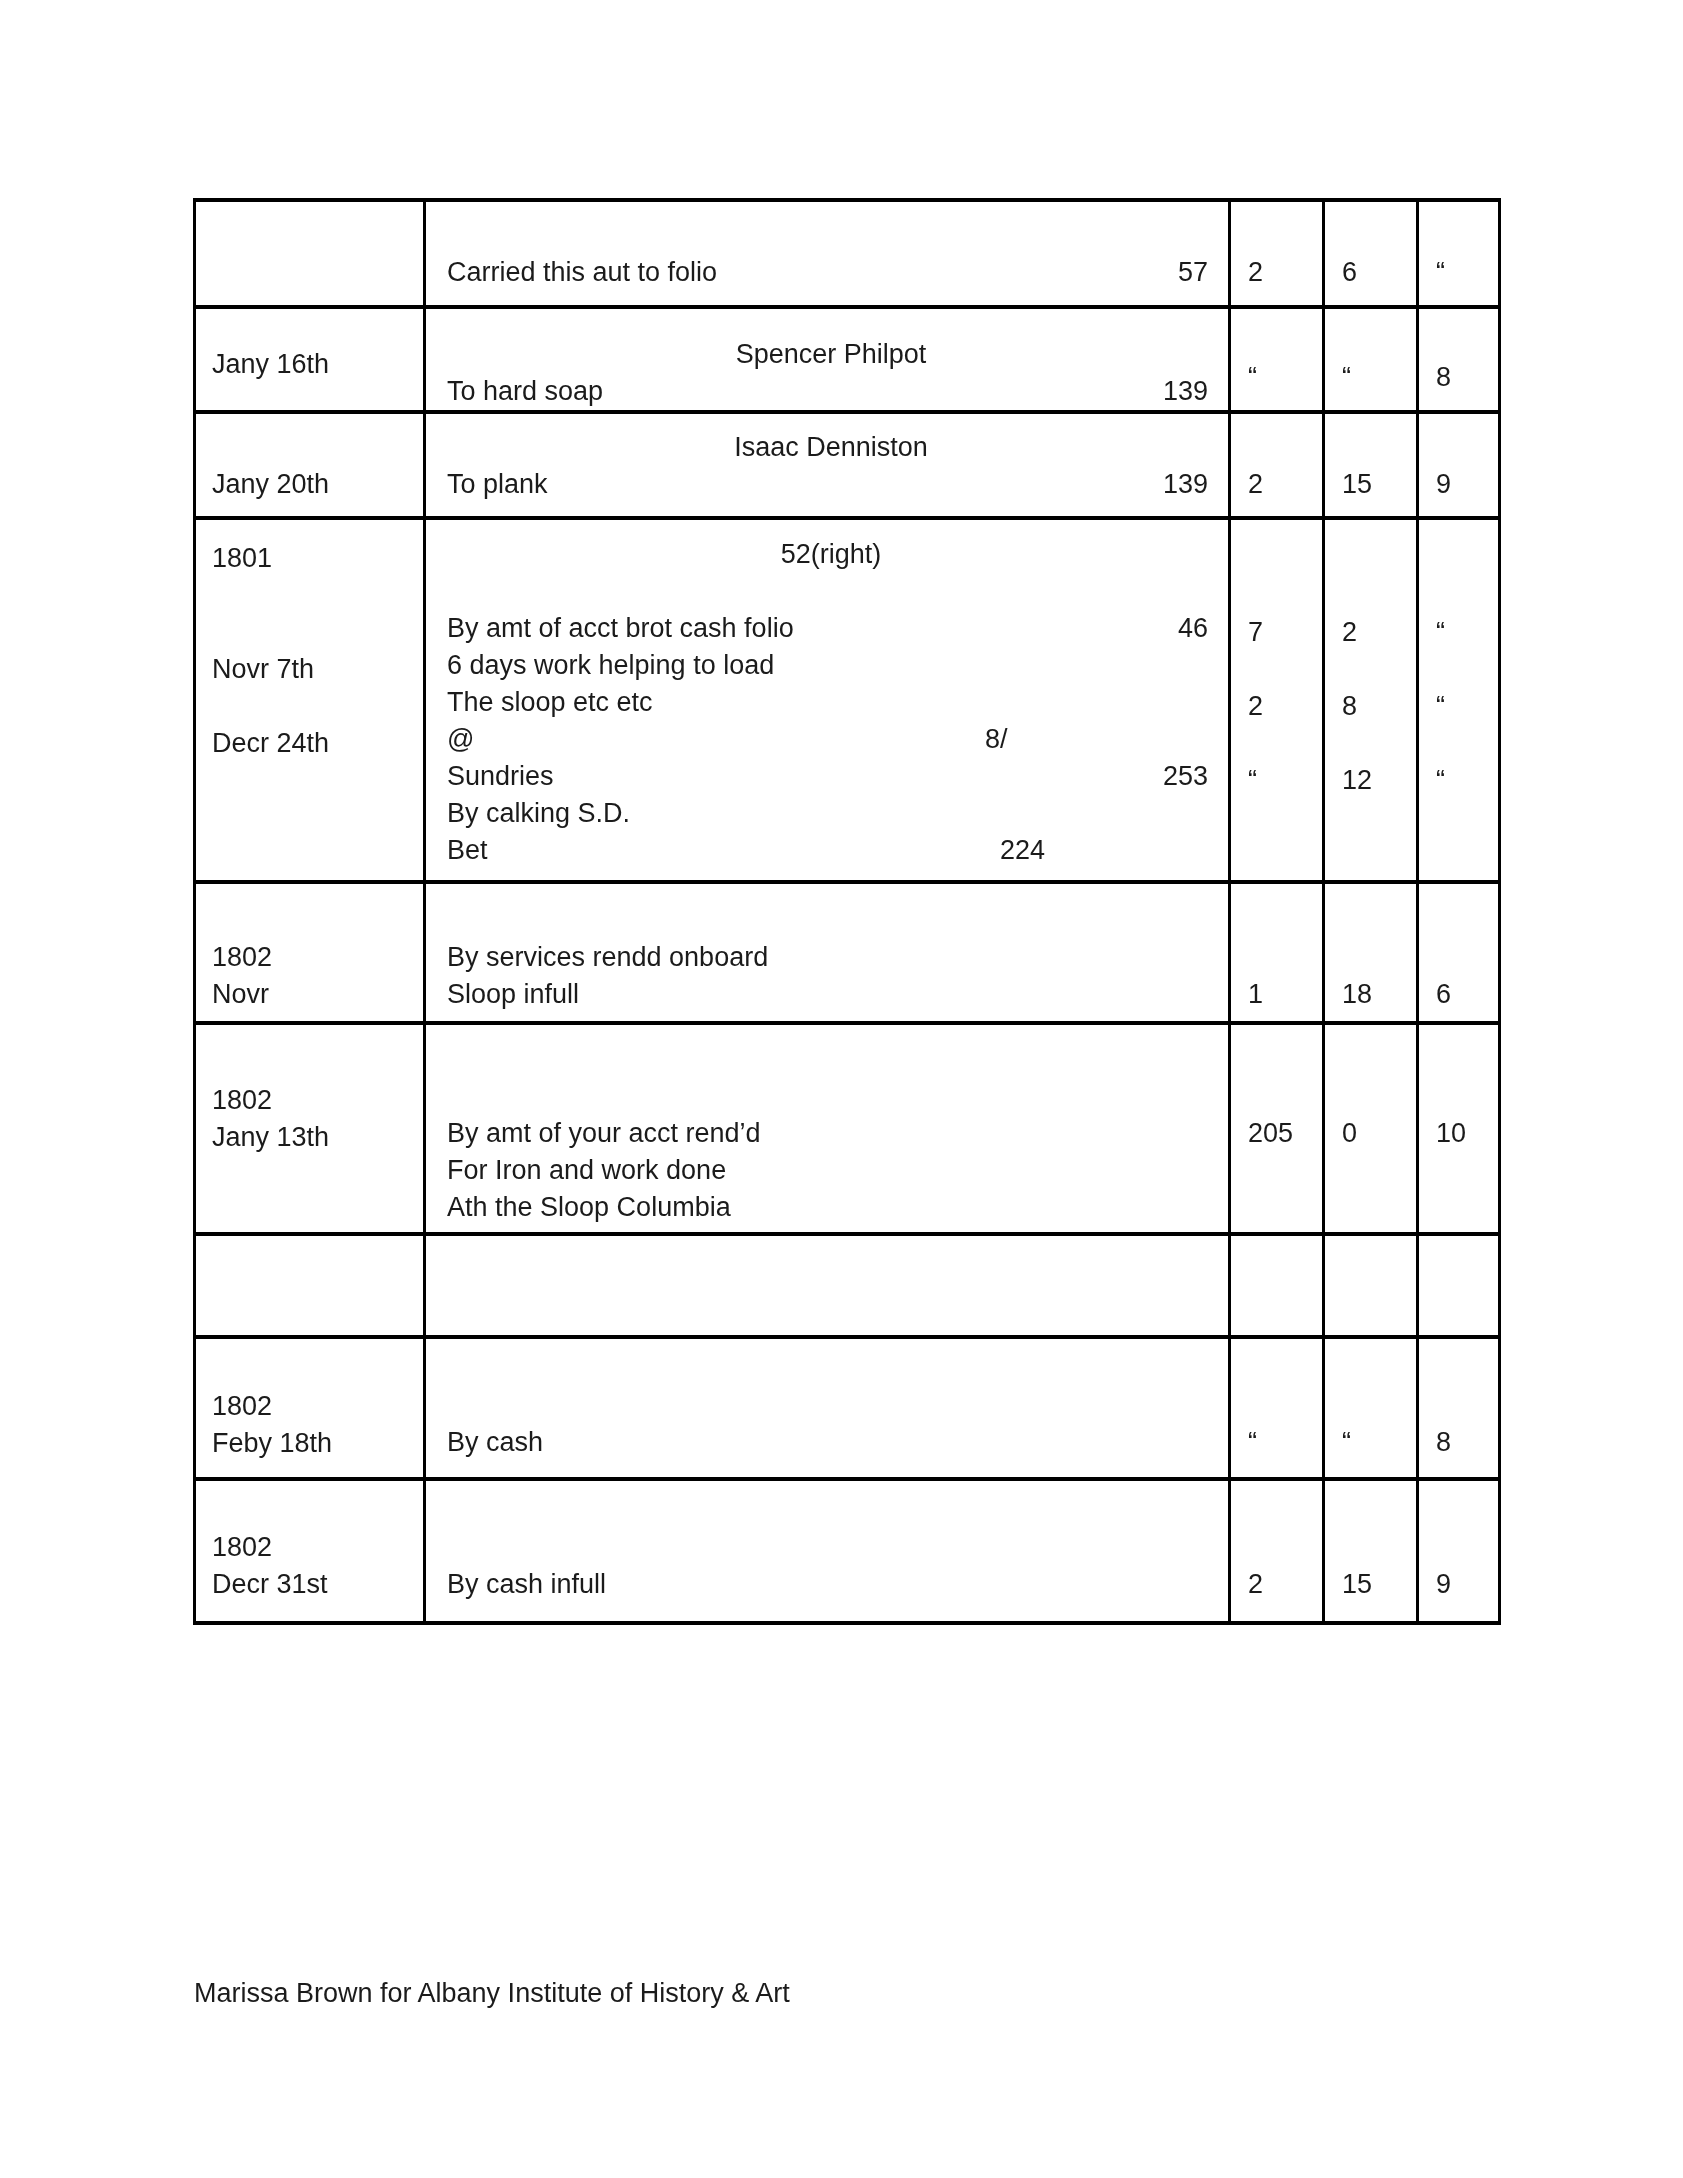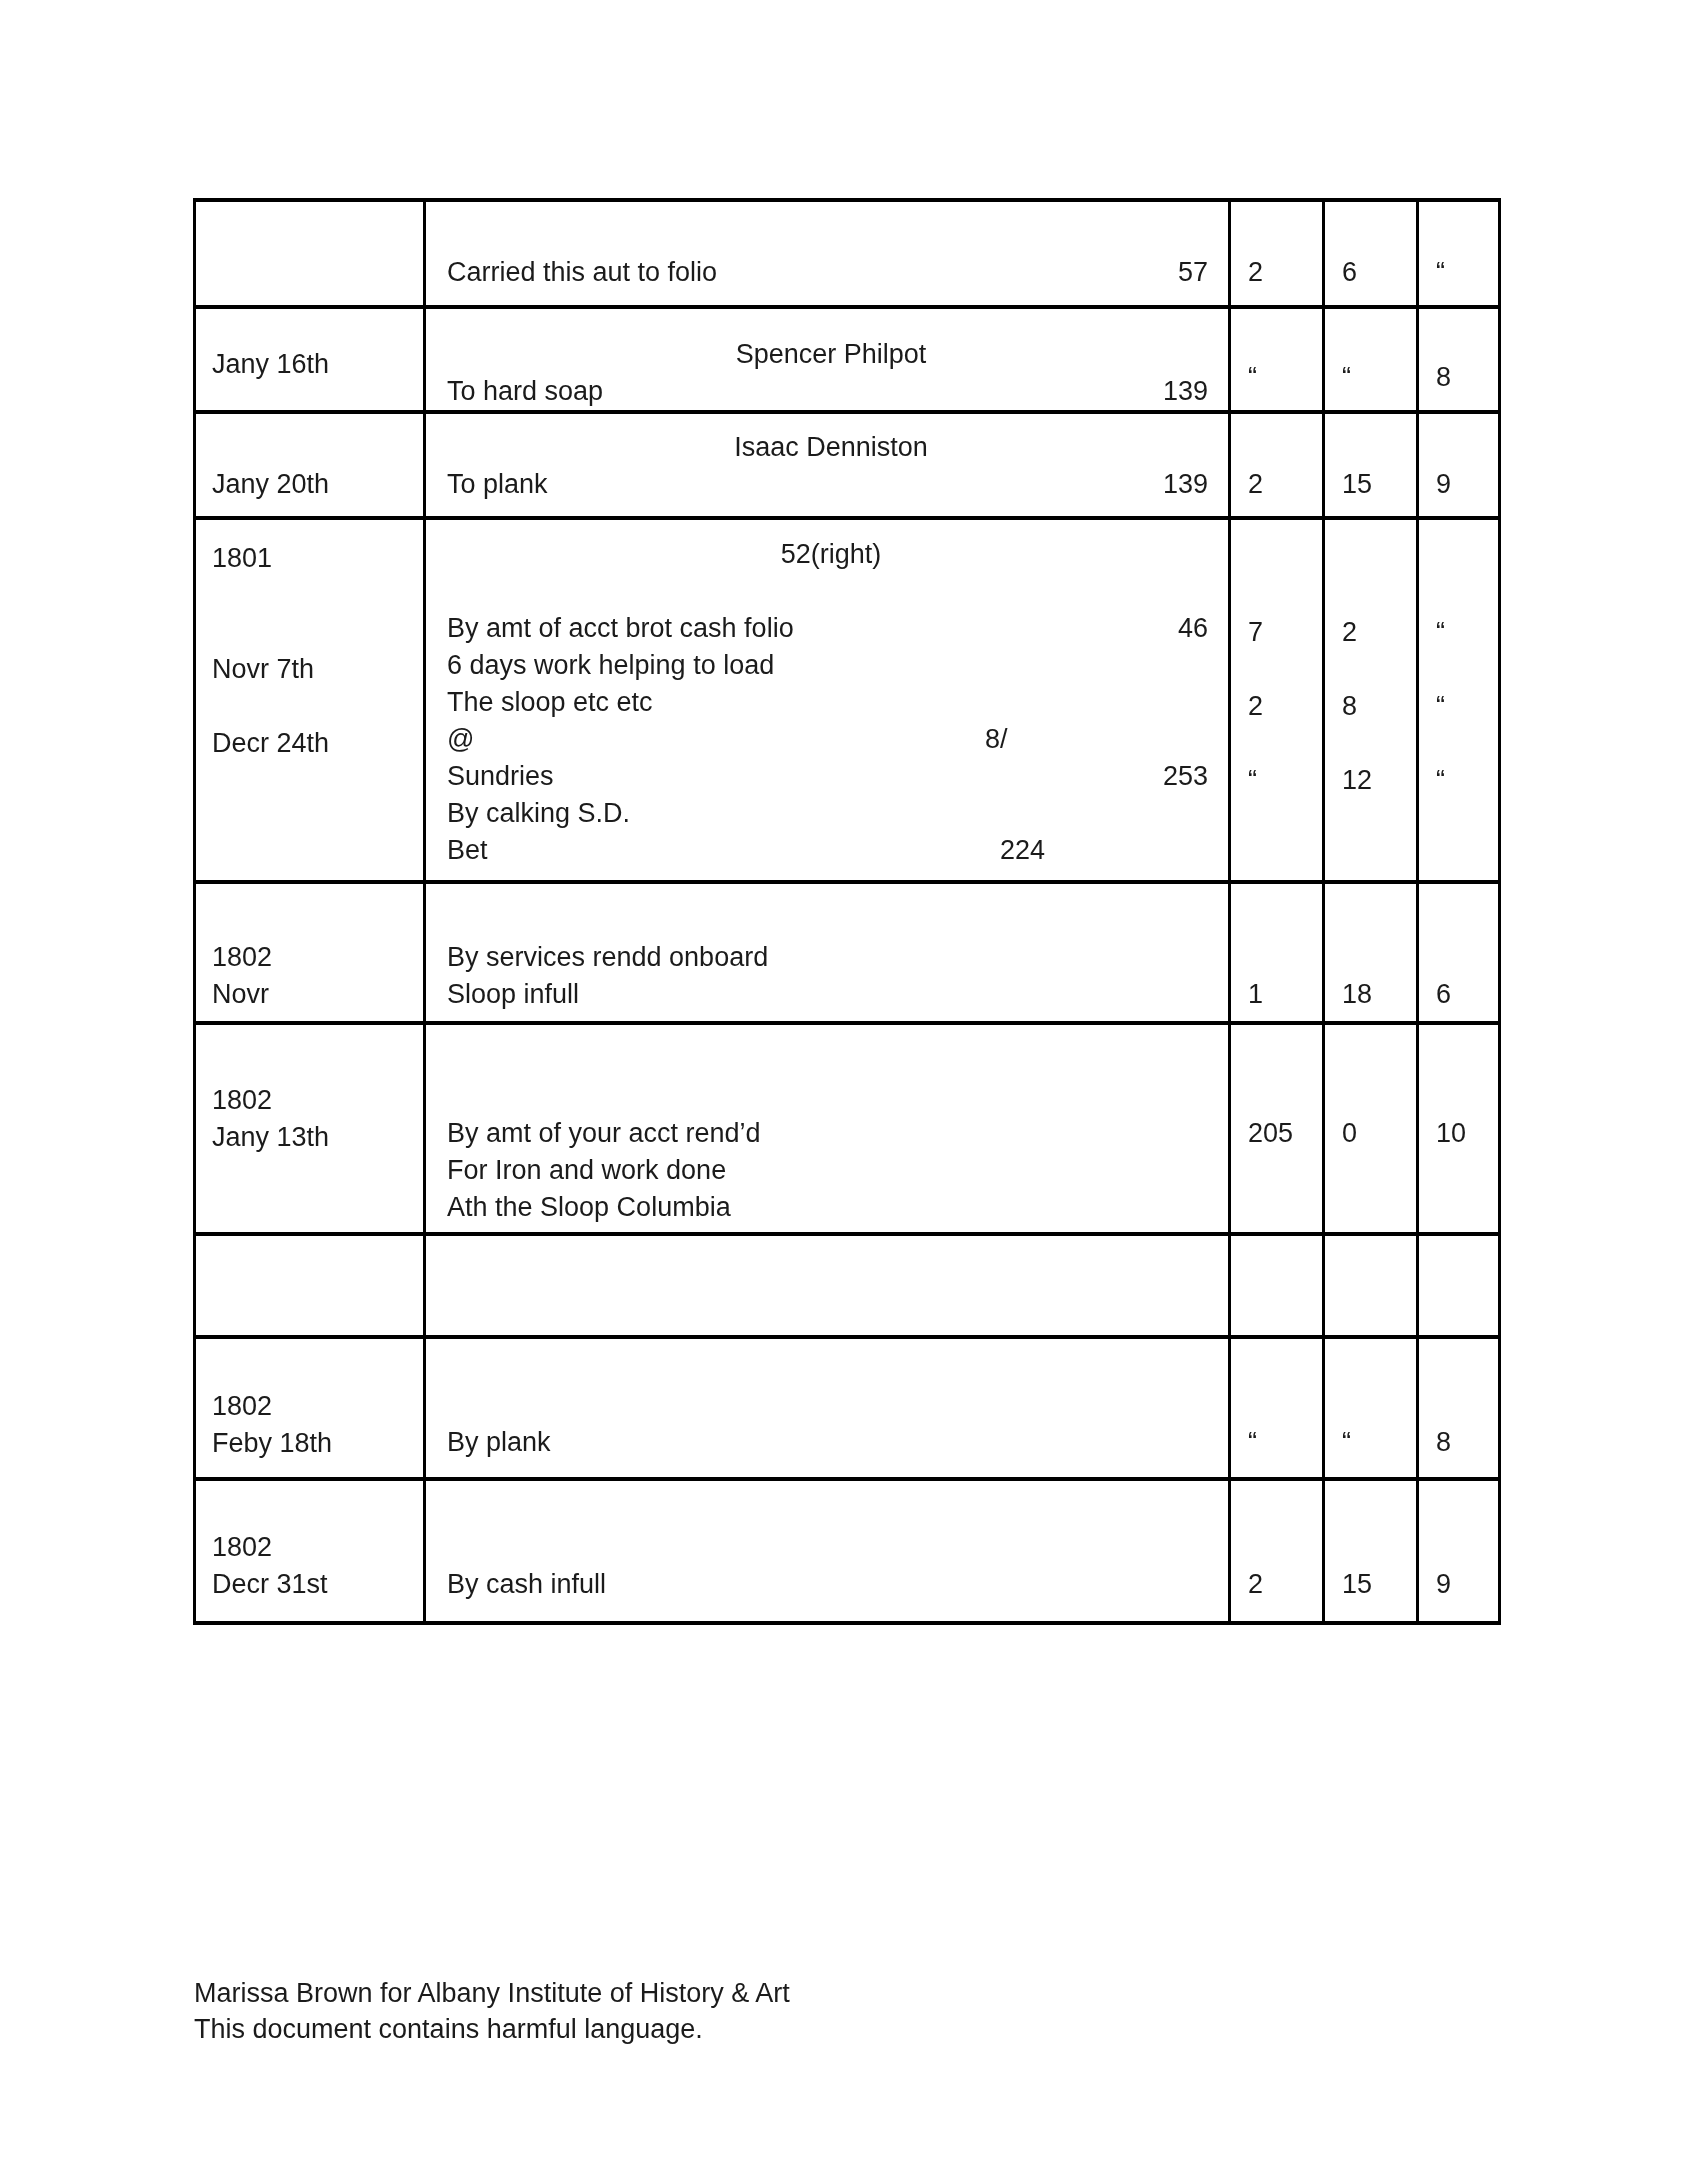--- a/index.html
+++ b/index.html
@@ -287,21 +287,21 @@
 
     <tr style="height:142px">
       <td class="c-date">
         <div class="cc" style="padding-top:49px">
           <div class="ln"><span>1802</span></div>
           <div class="ln"><span>Feby 18th</span></div>
         </div>
       </td>
       <td class="c-desc">
         <div class="cc" style="padding-top:85px">
-          <div class="ln"><span>By plank</span></div>
+          <div class="ln"><span>By cash</span></div>
         </div>
       </td>
       <td class="c-money">
         <div class="cc" style="padding-top:85px">
               <div class="ln"><span>“</span></div>
             </div>
       </td>
       <td class="c-money">
         <div class="cc" style="padding-top:85px">
               <div class="ln"><span>“</span></div>
@@ -340,17 +340,16 @@
         <div class="cc" style="padding-top:85px">
               <div class="ln"><span>9</span></div>
             </div>
       </td>
     </tr>
   </tbody>
     </table>
 
   <div class="footer">
     <div class="ln">Marissa Brown for Albany Institute of History &amp; Art</div>
-    <div class="ln">This document contains harmful language.</div>
   </div>
 
 </div>
 
 
 </body></html>

